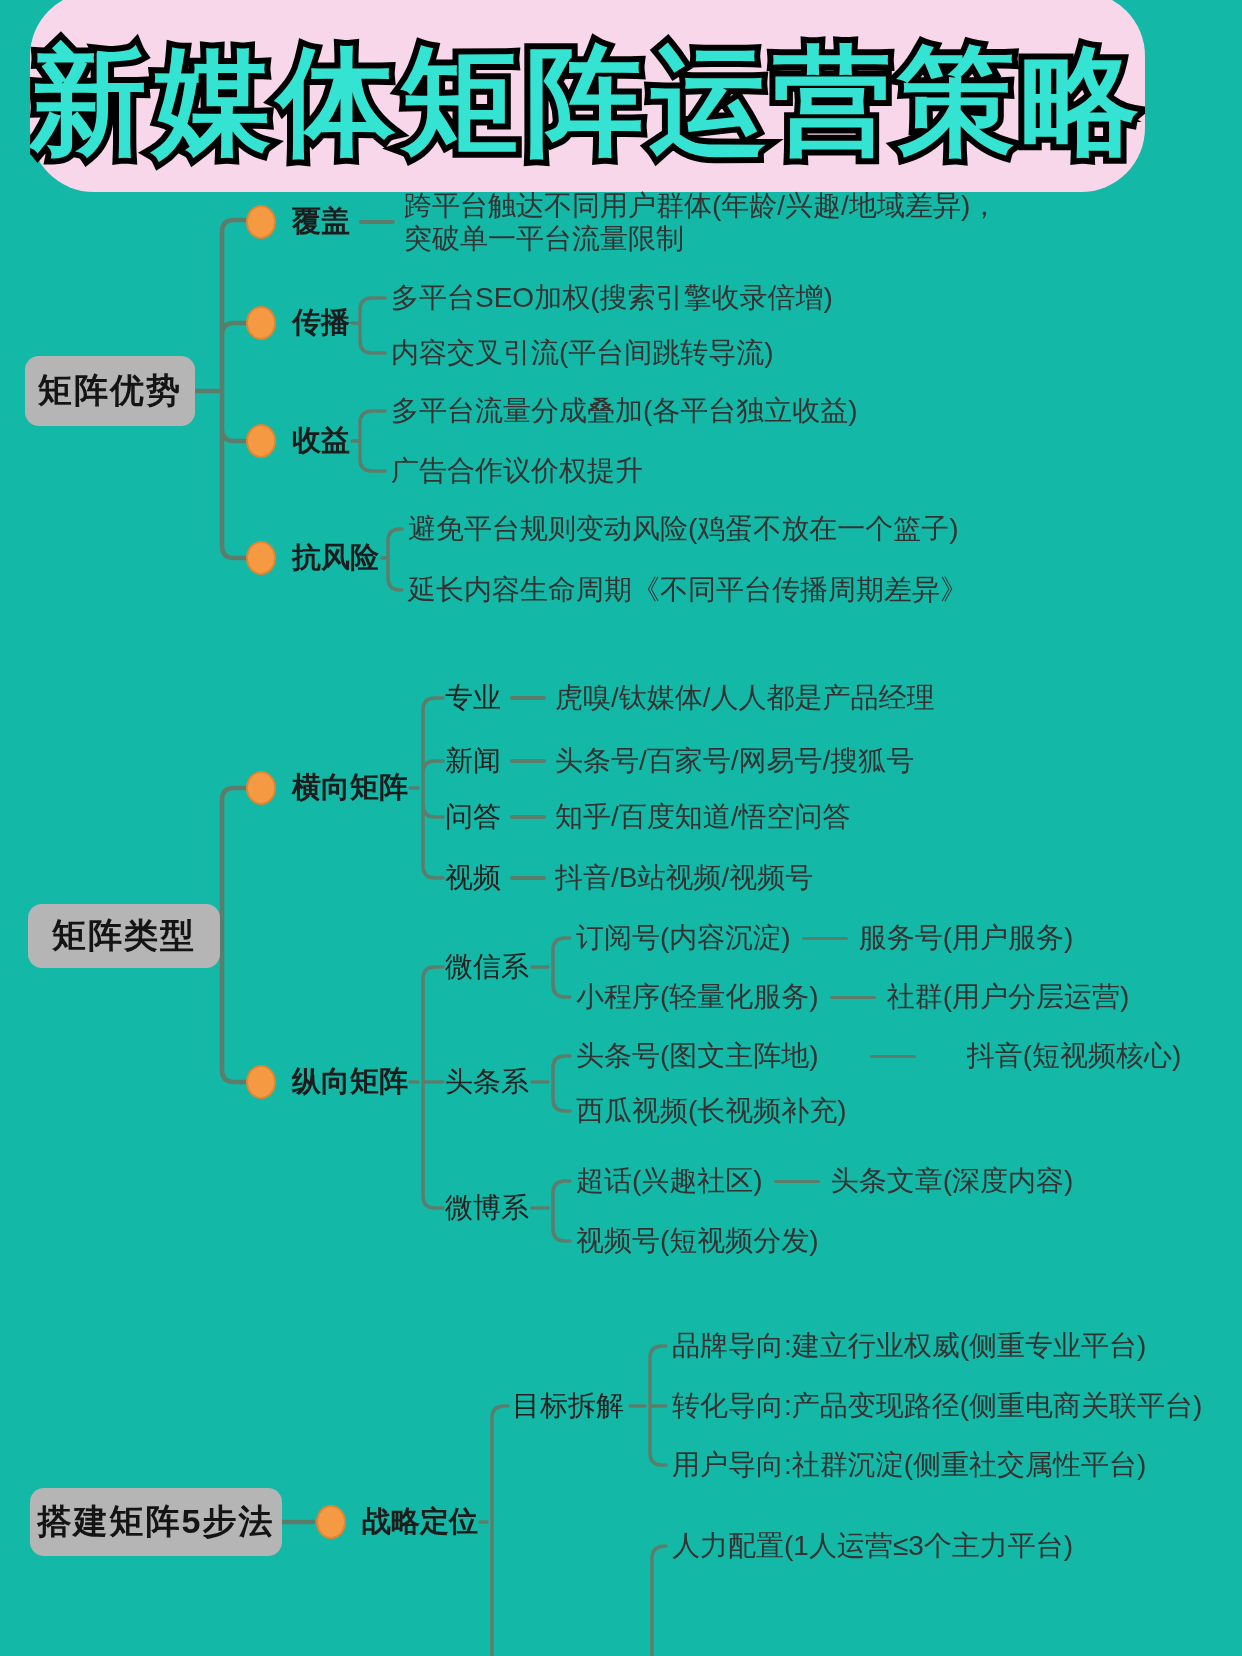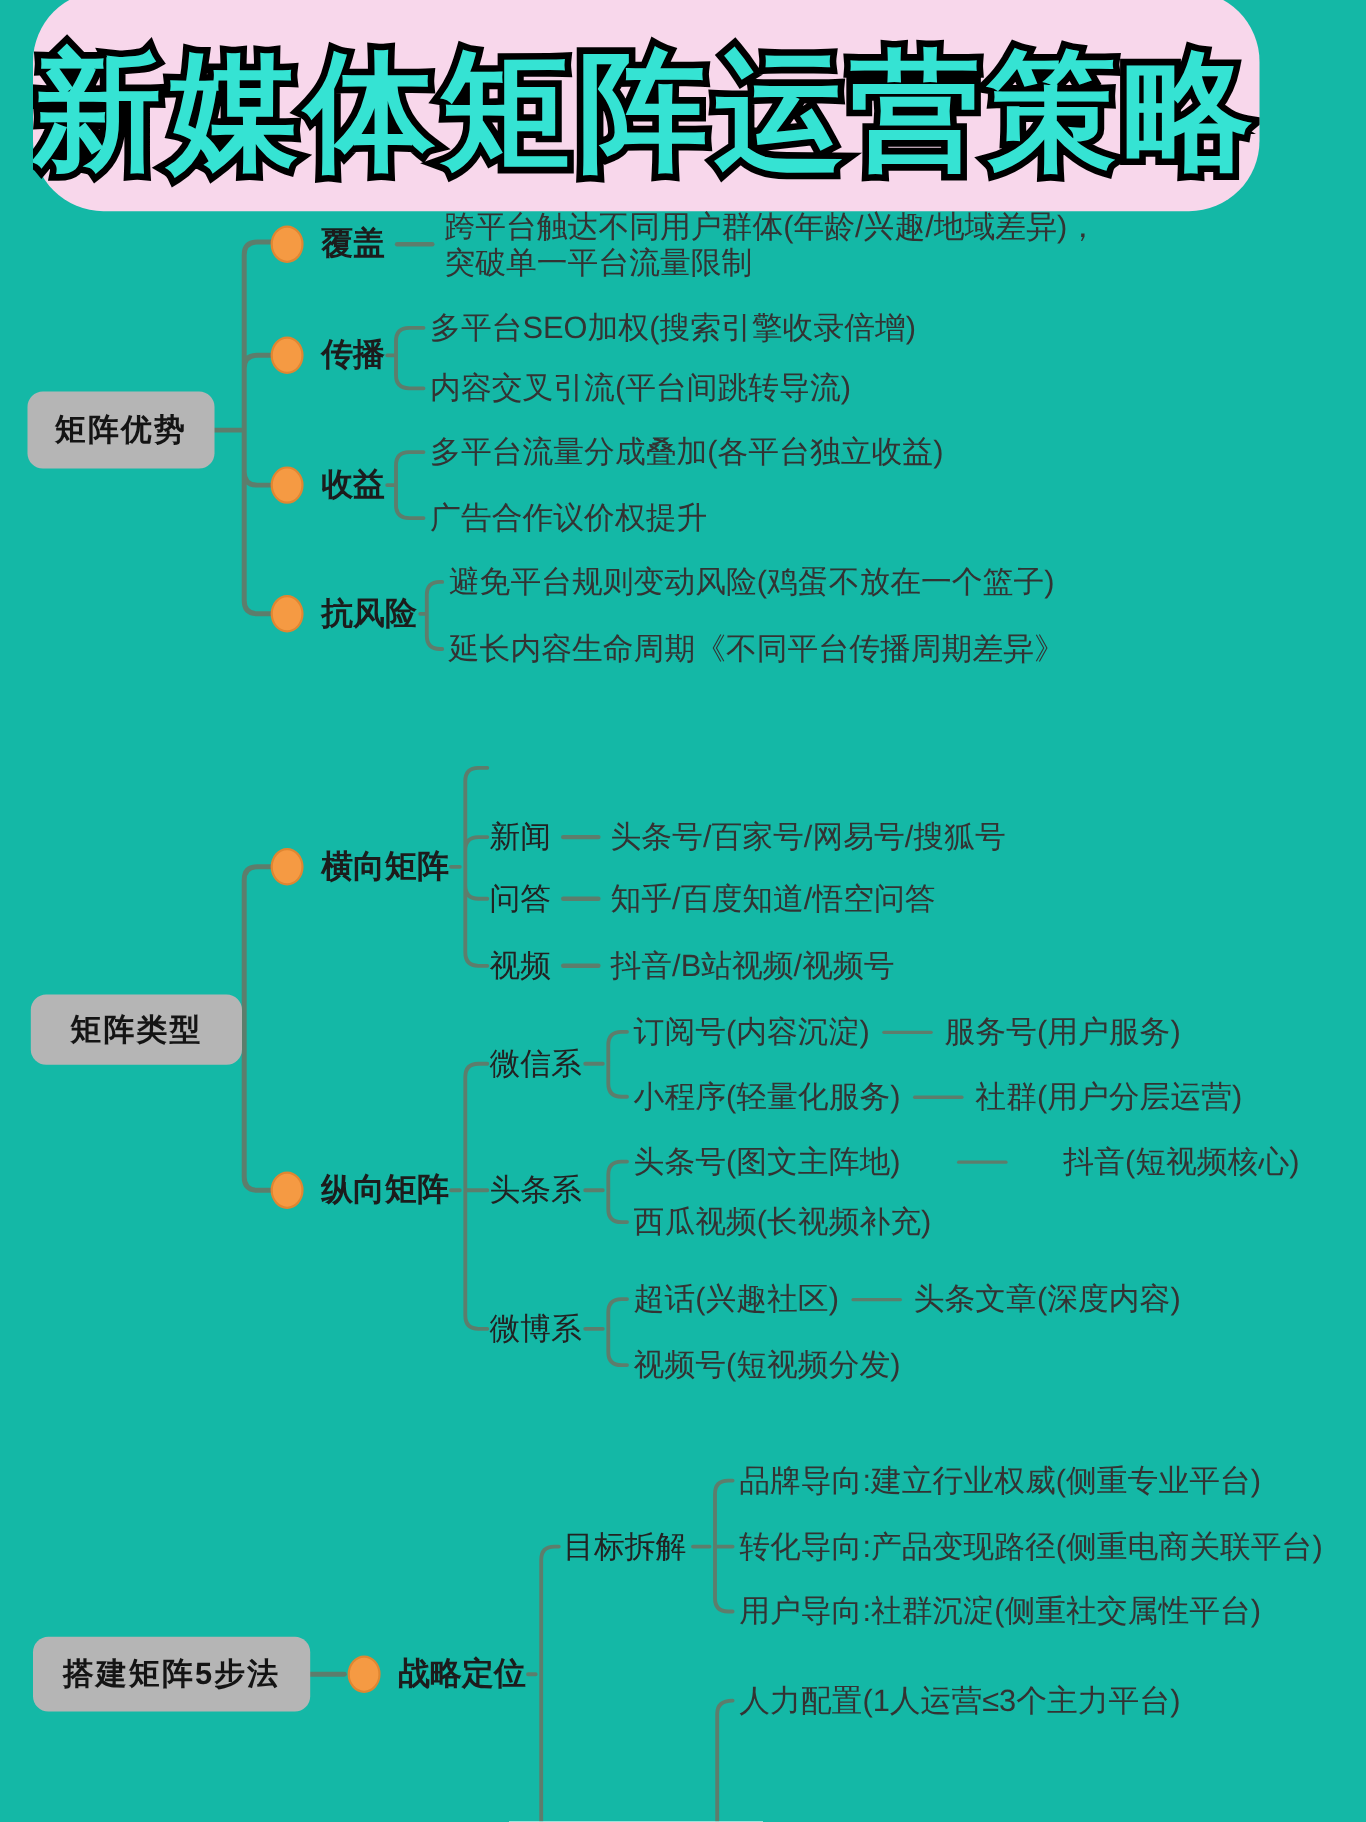--- a/index.html
+++ b/index.html
@@ -13,21 +13,21 @@
 
   
   .links-svg{position:absolute;left:0;top:0;width:1242px;height:1656px;z-index:2;}
   .links-svg path{fill:none;stroke:#5d7d6c;stroke-linecap:round;}
   .lv1{stroke-width:4.5px;}
   .lv2{stroke-width:3.5px;}
 
   
   .gnode{position:absolute;z-index:3;background:#b5b5b5;border-radius:14px;
          display:flex;align-items:center;justify-content:center;
-         font-weight:700;font-size:28px;color:#141414;letter-spacing:2px;}
+         font-weight:700;font-size:34px;color:#141414;letter-spacing:2px;}
 
   
   .row{position:absolute;z-index:3;display:flex;align-items:center;transform:translateY(-50%);white-space:nowrap;}
   .dot{flex:none;width:26px;height:30px;border-radius:50%;background:#f59a43;border:2px solid #e08631;margin-right:16px;}
   .blabel{font-weight:700;font-size:29px;color:#1c1c1c;}
   .slabel{font-weight:500;font-size:28px;color:#222222;}
   .txt{font-size:28px;color:#333333;}
   .dash{flex:none;width:36px;height:4px;background:#5d7d6c;border-radius:2px;margin:0 9px;}
   .dash2{flex:none;width:46px;height:3px;background:#5d7d6c;border-radius:2px;margin:0 11px;}
   .multi{display:flex;flex-direction:column;line-height:33px;}
@@ -108,20 +108,25 @@
   <div class="row" style="left:408px;top:590px;">
     <span class="txt">延长内容生命周期《不同平台传播周期差异》</span>
   </div>
 
   <div class="gnode" style="left:28px;top:904px;width:192px;height:64px;">矩阵类型</div>
 
   <div class="row" style="left:246px;top:788px;">
     <span class="dot"></span>
     <span class="blabel">横向矩阵</span>
   </div>
+  <div class="row" style="left:445px;top:698px;">
+    <span class="slabel">专业</span>
+    <span class="dash"></span>
+    <span class="txt">虎嗅/钛媒体/人人都是产品经理</span>
+  </div>
   <div class="row" style="left:445px;top:761px;">
     <span class="slabel">新闻</span>
     <span class="dash"></span>
     <span class="txt">头条号/百家号/网易号/搜狐号</span>
   </div>
   <div class="row" style="left:445px;top:878px;">
     <span class="slabel">视频</span>
     <span class="dash"></span>
     <span class="txt">抖音/B站视频/视频号</span>
   </div>

